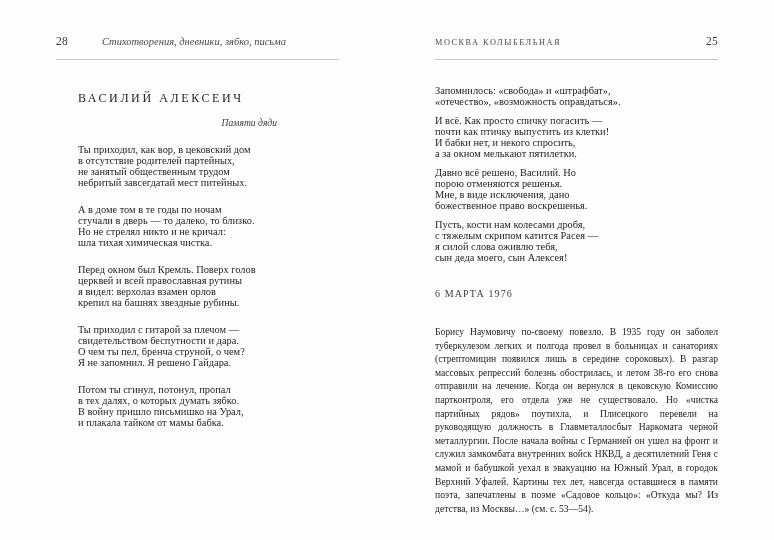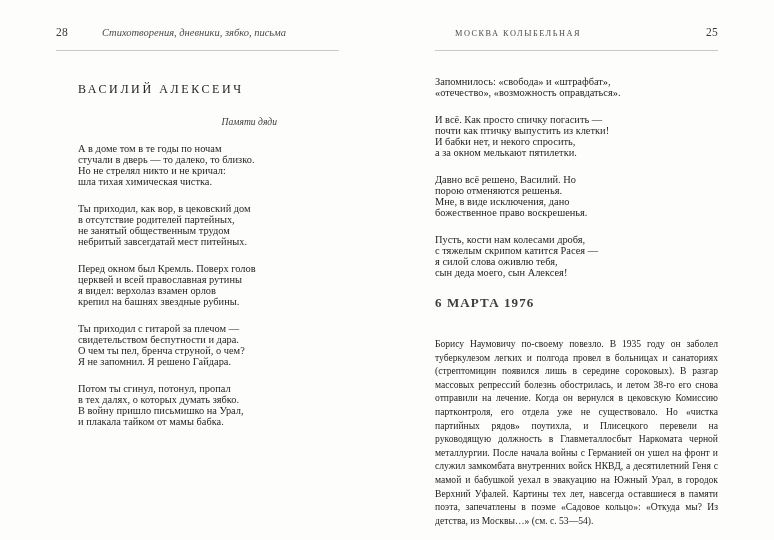--- a/index.html
+++ b/index.html
@@ -18,21 +18,21 @@
   .spread {
     position: relative;
     width: 774px;
     height: 540px;
     background: #fdfdfc;
     box-sizing: border-box;
   }
 
   .page {
     position: absolute;
-    top: 0;
+    top: 9px;
     height: 448px;
     box-sizing: border-box;
   }
   .page-left  { left: 0;   width: 387px; padding: 26px 48px 30px 56px; }
   .page-right { left: 387px; width: 387px; padding: 26px 56px 30px 48px; }
 
   
   .runhead {
     position: relative;
     height: 20px;
@@ -58,65 +58,63 @@
     font-size: 10.5px;
     color: #4a4a4a;
     margin-left: 34px;
   }
   .runhead-title-caps {
     font-size: 8.3px;
     letter-spacing: 1.5px;
     color: #4a4a4a;
     text-transform: uppercase;
     flex: 1 1 auto;
-    margin-left: 20px;
   }
   .runhead-right { justify-content: space-between; }
   .runhead-right .folio { margin-left: auto; }
 
   
   .poem-title {
     margin-top: 36px;
     font-size: 12px;
     letter-spacing: 2.6px;
     color: #232323;
     text-transform: uppercase;
     padding-left: 22px;
   }
   .dedication {
-    margin-top: 19px;
+    margin-top: 11px;
     font-style: italic;
     font-size: 9.6px;
     color: #3c3c3c;
     text-align: right;
     padding-right: 62px;
   }
 
   .stanza {
     margin-top: 16px;
     padding-left: 22px;
   }
   .stanza:first-of-type { margin-top: 20px; }
   .verse {
     font-size: 10.4px;
     line-height: 11px;
     color: #262626;
     white-space: pre;
   }
 
-  .right-col .stanza { padding-left: 0; margin-top: 16px; }
+  .right-col .stanza { padding-left: 0; margin-top: 8px; }
   .right-col .stanza.first { margin-top: 30px; }
 
   .datestamp {
-    margin-top: 17px;
-    font-size: 13px;
+    margin-top: 25px;
+    font-size: 10px;
     letter-spacing: 1.1px;
     color: #3d3d3d;
     text-transform: uppercase;
-    font-weight: bold;
   }
 
   
   .note {
     margin-top: 26px;
     font-size: 9.6px;
     line-height: 13.6px;
     text-align: justify;
     color: #232323;
     hyphens: manual;
@@ -132,32 +130,32 @@
     <div class="runhead">
       <span class="folio">28</span>
       <span class="runhead-title-italic">Стихотворения, дневники, зябко, письма</span>
     </div>
 
     <div class="poem-title">ВАСИЛИЙ АЛЕКСЕИЧ</div>
 
     <div class="dedication">Памяти дяди</div>
 
     <div class="stanza">
+      <div class="verse">Ты приходил, как вор, в цековский дом
+в отсутствие родителей партейных,
+не занятый общественным трудом
+небритый завсегдатай мест питейных.</div>
+    </div>
+    <div class="stanza">
       <div class="verse">А в доме том в те годы по ночам
 стучали в дверь — то далеко, то близко.
 Но не стрелял никто и не кричал:
 шла тихая химическая чистка.</div>
     </div>
     <div class="stanza">
-      <div class="verse">Ты приходил, как вор, в цековский дом
-в отсутствие родителей партейных,
-не занятый общественным трудом
-небритый завсегдатай мест питейных.</div>
-    </div>
-    <div class="stanza">
       <div class="verse">Перед окном был Кремль. Поверх голов
 церквей и всей православная рутины
 я видел: верхолаз взамен орлов
 крепил на башнях звездные рубины.</div>
     </div>
     <div class="stanza">
       <div class="verse">Ты приходил с гитарой за плечом —
 свидетельством беспутности и дара.
 О чем ты пел, бренча струной, о чем?
 Я не запомнил. Я решено Гайдара.</div>

